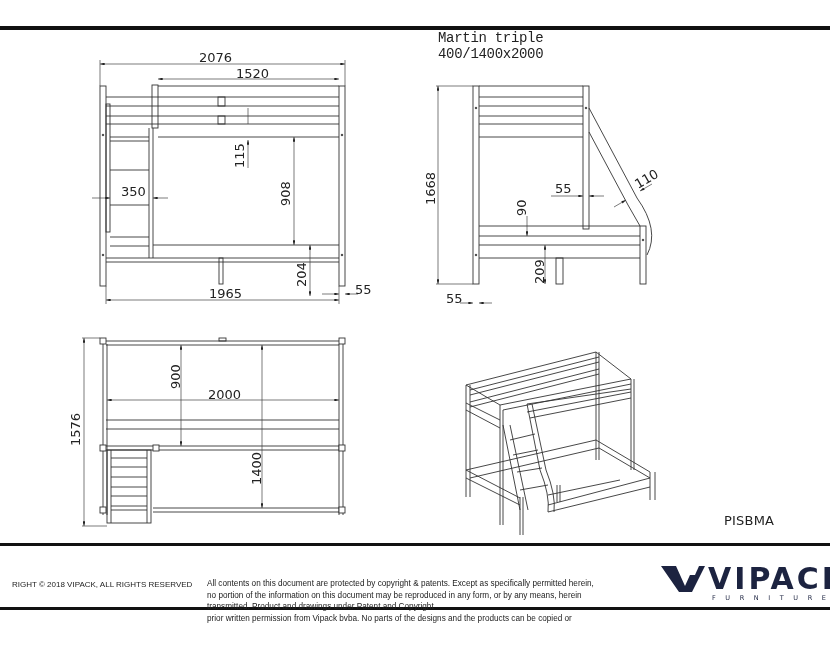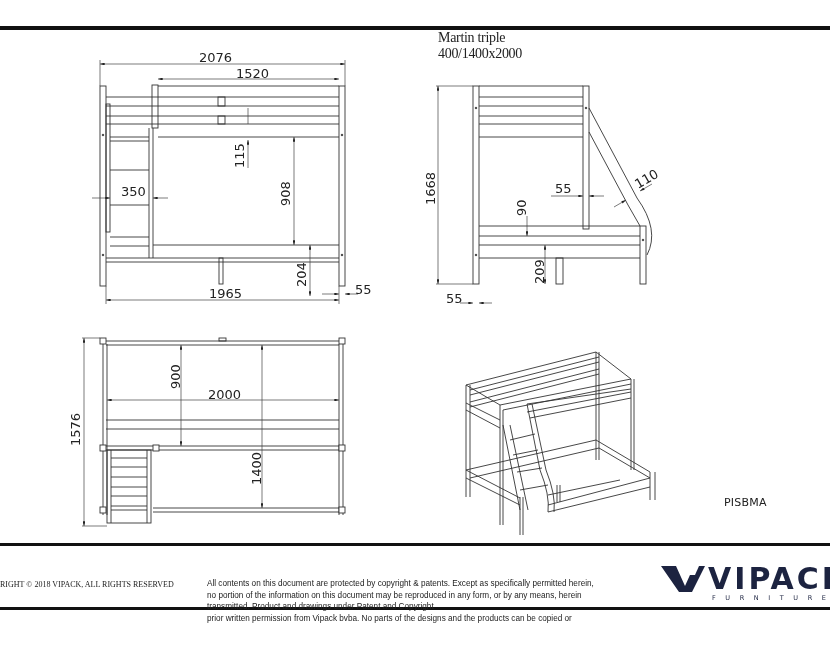--- a/index.html
+++ b/index.html
@@ -1,22 +1,22 @@
 <!DOCTYPE html>
 <html><head>
 <meta charset="utf-8">
 <style>
   html,body{margin:0;padding:0;background:#fff;}
   body{width:830px;height:650px;position:relative;overflow:hidden;font-family:"DejaVu Sans",sans-serif;color:#222;}
   .rule{position:absolute;left:0;width:830px;background:#111;}
   .svgwrap{position:absolute;left:0;top:0;width:830px;height:650px;}
   svg text{font-family:"DejaVu Sans",sans-serif;fill:#222;}
-  .title{position:absolute;left:438px;top:30px;font-size:14px;line-height:16px;color:#222;font-family:Liberation Serif, serif;letter-spacing:-0.3px;}
-  .code{position:absolute;left:724px;top:496px;font-size:11px;color:#222;letter-spacing:0.2px;}
-  .footer-left{position:absolute;left:0;top:580px;font-size:8px;color:#222;font-family:Liberation Serif, serif;white-space:nowrap;}
+  .title{position:absolute;left:438px;top:30px;font-size:14px;line-height:16px;color:#222;font-family:Liberation Mono, monospace;letter-spacing:-0.3px;}
+  .code{position:absolute;left:724px;top:513px;font-size:13px;color:#222;letter-spacing:0.2px;}
+  .footer-left{position:absolute;left:0;top:580px;font-size:8px;color:#222;font-family:Liberation Sans, sans-serif;white-space:nowrap;padding-left:12px;}
   .footer-mid{position:absolute;left:207px;top:562px;width:400px;font-size:8.2px;line-height:11.5px;color:#222;font-family:"Liberation Sans",sans-serif;margin-top:16px;}
   .logo{position:absolute;left:660px;top:562px;width:170px;height:44px;}
   .logo-word{position:absolute;left:48px;top:0px;font-size:30px;font-weight:bold;color:#1c2340;letter-spacing:3px;font-family:"DejaVu Sans",sans-serif;line-height:34px;}
   .logo-sub{position:absolute;left:52px;top:32px;font-size:6.5px;color:#1c2340;letter-spacing:9.6px;font-family:"DejaVu Sans",sans-serif;}
 </style>
 </head>
 <body>
 
 <div class="rule" style="top:26px;height:4px;"></div>
 <div class="rule" style="top:543px;height:3px;"></div>

